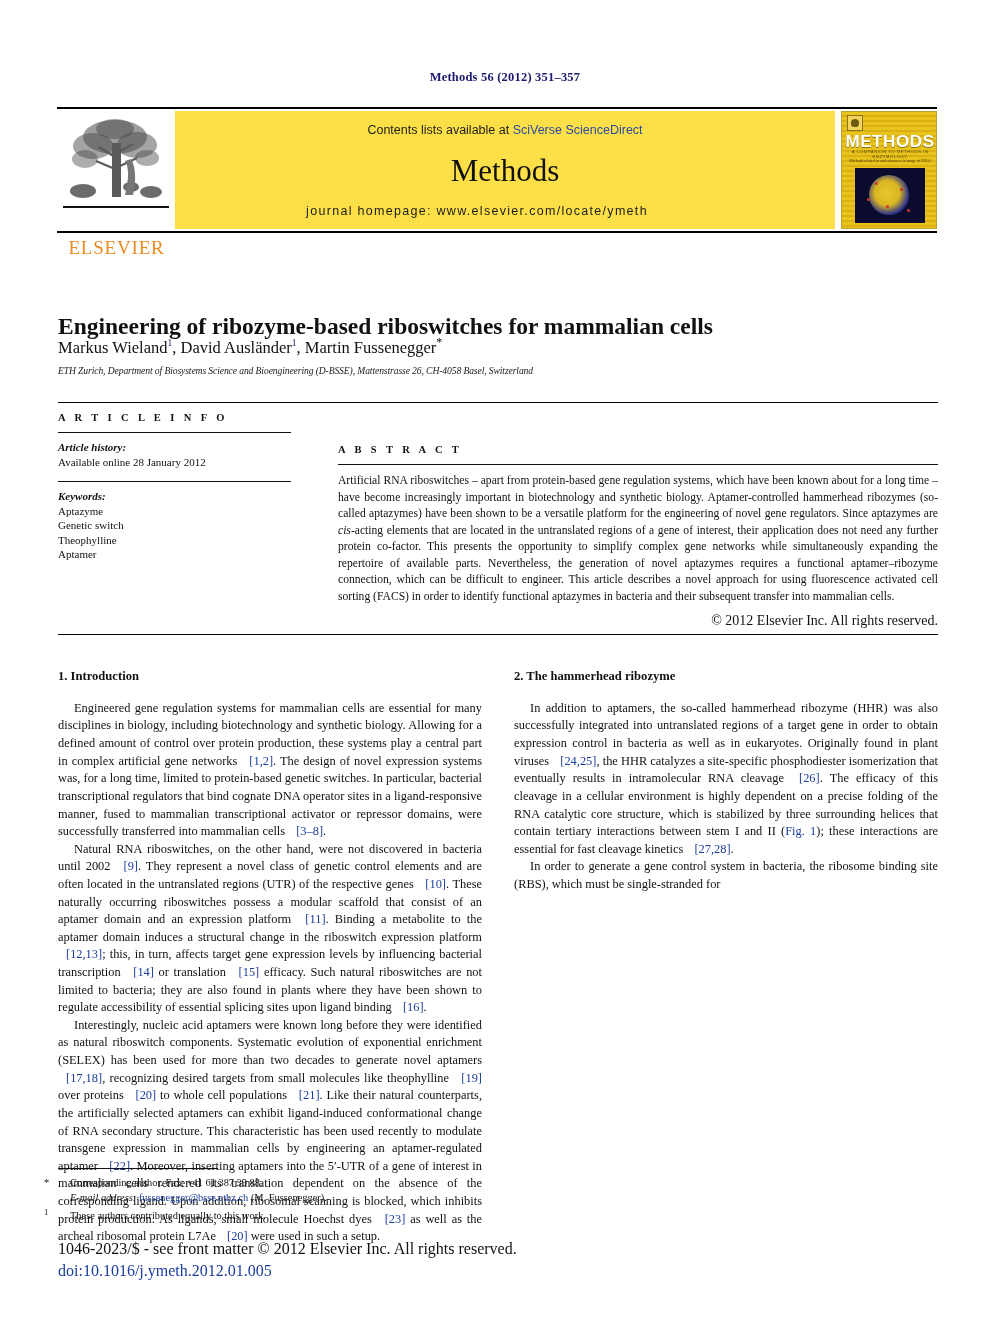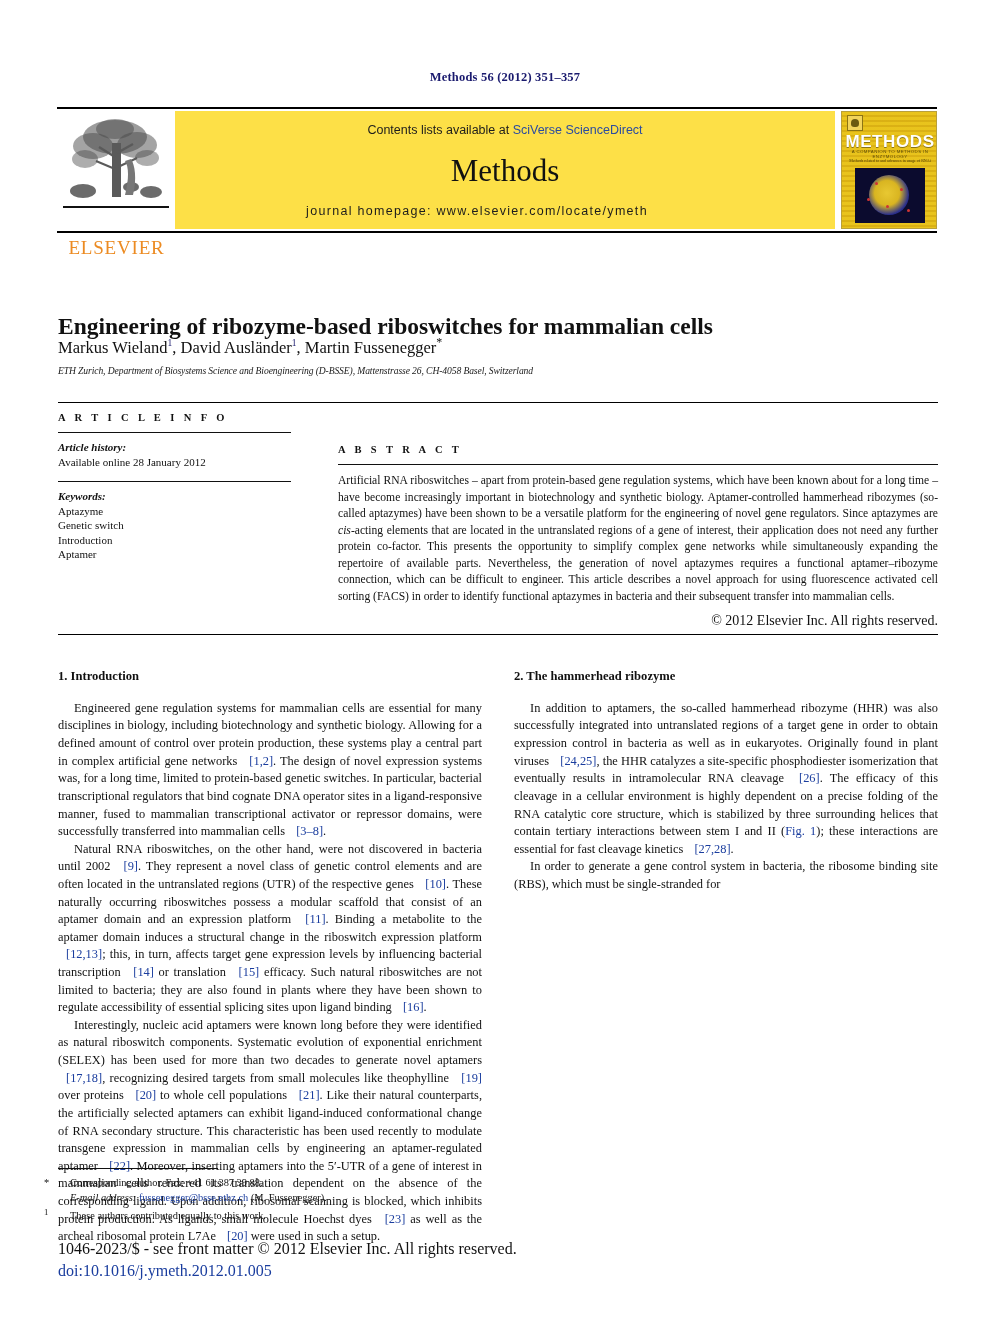--- a/index.html
+++ b/index.html
@@ -496,21 +496,21 @@
     <div class="info-hr"></div>
     <div class="info-block">
       <div class="head">Article history:</div>
       <div>Available online 28 January 2012</div>
     </div>
     <div class="kw-hr"></div>
     <div class="info-block">
       <div class="head">Keywords:</div>
       <div>Aptazyme</div>
       <div>Genetic switch</div>
-      <div>Introduction</div>
+      <div>Theophylline</div>
       <div>Aptamer</div>
     </div>
   </div>
 
   <div class="abstract-col">
     <div class="sec-label">A B S T R A C T</div>
     <div class="abs-hr"></div>
     <div class="abstract-text">Artificial RNA riboswitches – apart from protein-based gene regulation systems, which have been known about for a long time – have become increasingly important in biotechnology and synthetic biology. Aptamer-controlled hammerhead ribozymes (so-called aptazymes) have been shown to be a versatile platform for the engineering of novel gene regulators. Since aptazymes are <i>cis</i>-acting elements that are located in the untranslated regions of a gene of interest, their application does not need any further protein co-factor. This presents the opportunity to simplify complex gene networks while simultaneously expanding the repertoire of available parts. Nevertheless, the generation of novel aptazymes requires a functional aptamer–ribozyme connection, which can be difficult to engineer. This article describes a novel approach for using fluorescence activated cell sorting (FACS) in order to identify functional aptazymes in bacteria and their subsequent transfer into mammalian cells.</div>
     <div class="abstract-copyright">© 2012 Elsevier Inc. All rights reserved.</div>
   </div>

